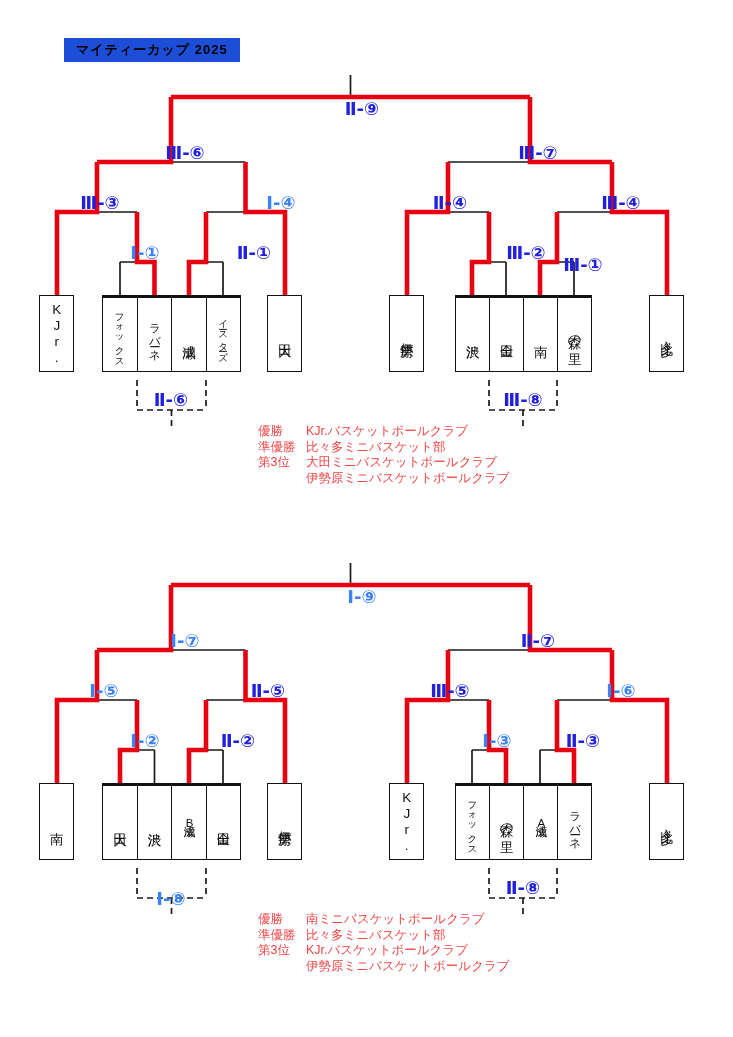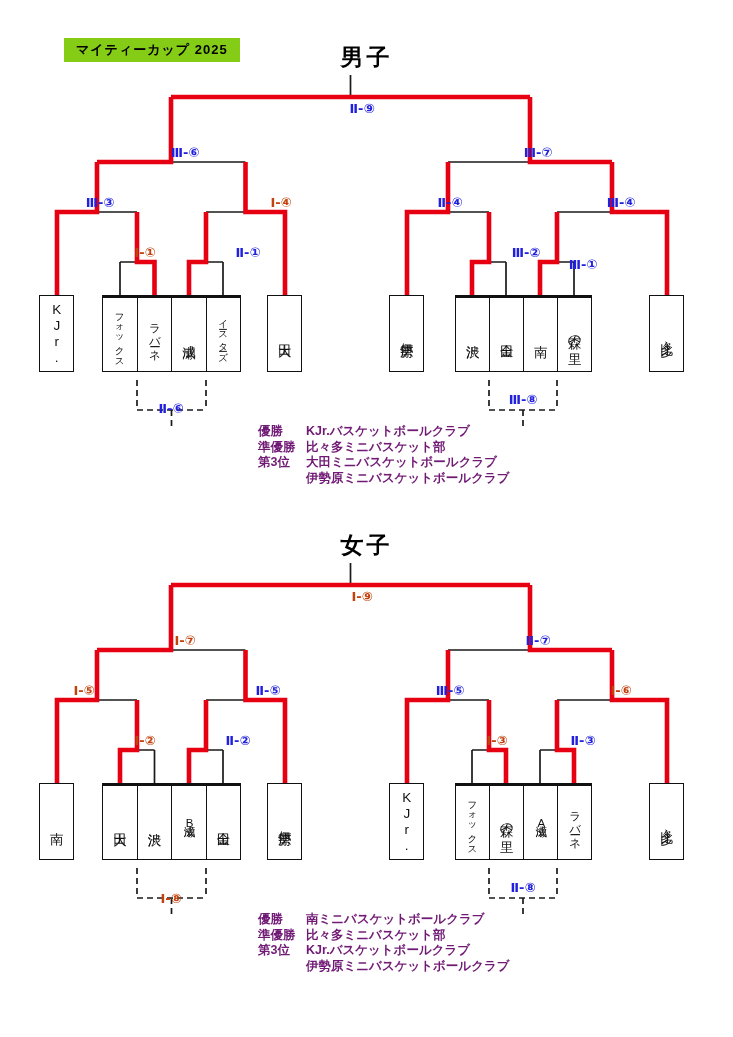--- a/index.html
+++ b/index.html
@@ -7,67 +7,66 @@
   body{width:733px;height:1037px;position:relative;overflow:hidden;
        font-family:"Liberation Sans","DejaVu Sans",sans-serif;color:#111;}
   .section{position:absolute;left:0;width:733px;height:512px;}
   #boys{top:0;} #girls{top:488px;}
   .lines{position:absolute;left:0;top:0;}
   .bk{fill:none;stroke:#1a1a1a;stroke-width:1.7;}
   .rd{fill:none;stroke:#e60012;stroke-width:4.6;}
   .dash{fill:none;stroke:#1a1a1a;stroke-width:1.7;stroke-dasharray:6 4;}
   .sec-title{position:absolute;left:0;right:0;top:42px;text-align:center;
        font-size:23px;font-weight:bold;letter-spacing:3px;color:#000;}
-  .badge{position:absolute;left:64px;top:38px;background:#84cc16;color:#000;
+  .badge{position:absolute;left:64px;top:38px;background:#1d4ed8;color:#000;
        font-size:13px;font-weight:bold;padding:3px 12px;letter-spacing:1px;}
   .team,.tgroup{position:absolute;top:295px;height:77px;box-sizing:border-box;background:#fff;}
   .team.solo{width:35px;border:1.8px solid #111;display:flex;align-items:center;justify-content:center;}
   .tgroup{border:1.8px solid #111;border-top-width:3.5px;display:flex;}
   .tgroup .cell{flex:1;display:flex;align-items:center;justify-content:center;}
   .tgroup .cell + .cell{border-left:1.4px solid #111;}
   .tname{writing-mode:vertical-rl;text-orientation:upright;font-size:13.5px;
        line-height:1;letter-spacing:1px;white-space:nowrap;}
   .t-sm .tname{font-size:9.5px;letter-spacing:0;}
   .t-md .tname{font-size:11.5px;letter-spacing:0;}
   .mlabel{position:absolute;transform:translate(-50%,-50%);white-space:nowrap;
        font-family:"DejaVu Sans","Liberation Sans",sans-serif;
-       font-size:13px;font-weight:bold;text-align:center;}
-  .mlabel[data-color="red"]{color:#c2410c;}
+       font-size:18px;font-weight:bold;text-align:center;}
+  .mlabel[data-color="red"]{color:#3b82f6;}
   .mlabel[data-color="blue"]{color:#2020dd;}
-  .results{position:absolute;left:258px;top:424px;color:#701a75;
-       font-size:12.5px;font-weight:bold;line-height:15.5px;}
+  .results{position:absolute;left:258px;top:424px;color:#ef4444;
+       font-size:12.5px;font-weight:normal;line-height:15.5px;}
   .rrow{display:flex;}
   .rlabel{width:48px;}
   .rvalue{white-space:nowrap;}
 </style>
 </head>
 <body>
 
 <section class="section" id="boys">
   <div class="badge">マイティーカップ 2025</div>
-  <div class="sec-title">男子</div>
 
   <svg class="lines" width="733" height="430" viewBox="0 0 733 430">
     <path class="bk" d="M57 295V212M120 295V262M154.5 295V262M189 295V262M223 295V262M285 295V212M407 295V212M472 295V262M506 295V262M540 295V262M574 295V262M667 295V212M120 262H154.5M189 262H223M472 262H506M540 262H574M137 262V212M206 262V212M489 262V212M557 262V212M57 212H137M206 212H285M407 212H489M557 212H667M97 212V162M245.5 212V162M448 212V162M612 212V162M97 162H245.5M448 162H612M171 162V97M530 162V97M171 97H530M350.5 97V75"></path>
     <path class="dash" d="M137 380V410M206 380V410M137 410H206M171.5 410V426M489 380V410M557 380V410M489 410H557M523 410V426"></path>
     <path class="rd" d="M154.5 295V262H137V212M189 295V262H206V212M57 295V212H97V162M285 295V212H245.5V162M97 162H171V97M472 295V262H489V212M540 295V262H557V212M407 295V212H448V162M667 295V212H612V162M612 162H530V97M171 97H530"></path>
   </svg>
 
   <div class="mlabel" style="left:362px;top:108px" data-color="blue">Ⅱ-⑨</div>
   <div class="mlabel" style="left:185px;top:152px" data-color="blue">Ⅲ-⑥</div>
   <div class="mlabel" style="left:538px;top:152px" data-color="blue">Ⅲ-⑦</div>
   <div class="mlabel" style="left:100px;top:202px" data-color="blue">Ⅲ-③</div>
   <div class="mlabel" style="left:281px;top:202px" data-color="red">Ⅰ-④</div>
   <div class="mlabel" style="left:450px;top:202px" data-color="blue">Ⅱ-④</div>
   <div class="mlabel" style="left:621px;top:202px" data-color="blue">Ⅲ-④</div>
   <div class="mlabel" style="left:145px;top:252px" data-color="red">Ⅰ-①</div>
-  <div class="mlabel" style="left:248px;top:252px" data-color="blue">Ⅱ-①</div>
+  <div class="mlabel" style="left:254px;top:252px" data-color="blue">Ⅱ-①</div>
   <div class="mlabel" style="left:526px;top:252px" data-color="blue">Ⅲ-②</div>
   <div class="mlabel" style="left:583px;top:264px" data-color="blue">Ⅲ-①</div>
-  <div class="mlabel" style="left:171px;top:408px" data-color="blue">Ⅱ-⑥</div>
+  <div class="mlabel" style="left:171px;top:399px" data-color="blue">Ⅱ-⑥</div>
   <div class="mlabel" style="left:523px;top:399px" data-color="blue">Ⅲ-⑧</div>
 
   <div class="team solo" style="left:39px">
     <span class="tname">KJr.</span>
     </div>
   <div class="tgroup" style="left:102px;width:139px">
     <div class="cell t-sm">
         <span class="tname">フォックス</span>
       </div>
     <div class="cell t-md">
@@ -118,32 +117,31 @@
       <span class="rvalue">大田ミニバスケットボールクラブ</span>
       </div>
     <div class="rrow">
       <span class="rlabel"></span>
       <span class="rvalue">伊勢原ミニバスケットボールクラブ</span>
       </div>
   </div>
 </section>
 
 <section class="section" id="girls">
-  <div class="sec-title">女子</div>
 
   <svg class="lines" width="733" height="430" viewBox="0 0 733 430">
     <path class="bk" d="M57 295V212M120 295V262M154.5 295V262M189 295V262M223 295V262M285 295V212M407 295V212M472 295V262M506 295V262M540 295V262M574 295V262M667 295V212M120 262H154.5M189 262H223M472 262H506M540 262H574M137 262V212M206 262V212M489 262V212M557 262V212M57 212H137M206 212H285M407 212H489M557 212H667M97 212V162M245.5 212V162M448 212V162M612 212V162M97 162H245.5M448 162H612M171 162V97M530 162V97M171 97H530M350.5 97V75"></path>
     <path class="dash" d="M137 380V410M206 380V410M137 410H206M171.5 410V426M489 380V410M557 380V410M489 410H557M523 410V426"></path>
     <path class="rd" d="M120 295V262H137V212M189 295V262H206V212M57 295V212H97V162M285 295V212H245.5V162M97 162H171V97M506 295V262H489V212M574 295V262H557V212M407 295V212H448V162M667 295V212H612V162M612 162H530V97M171 97H530"></path>
   </svg>
 
   <div class="mlabel" style="left:362px;top:108px" data-color="red">Ⅰ-⑨</div>
   <div class="mlabel" style="left:185px;top:152px" data-color="red">Ⅰ-⑦</div>
   <div class="mlabel" style="left:538px;top:152px" data-color="blue">Ⅱ-⑦</div>
-  <div class="mlabel" style="left:84px;top:202px" data-color="red">Ⅰ-⑤</div>
+  <div class="mlabel" style="left:104px;top:202px" data-color="red">Ⅰ-⑤</div>
   <div class="mlabel" style="left:268px;top:202px" data-color="blue">Ⅱ-⑤</div>
   <div class="mlabel" style="left:450px;top:202px" data-color="blue">Ⅲ-⑤</div>
   <div class="mlabel" style="left:621px;top:202px" data-color="red">Ⅰ-⑥</div>
   <div class="mlabel" style="left:145px;top:252px" data-color="red">Ⅰ-②</div>
   <div class="mlabel" style="left:238px;top:252px" data-color="blue">Ⅱ-②</div>
   <div class="mlabel" style="left:497px;top:252px" data-color="red">Ⅰ-③</div>
   <div class="mlabel" style="left:583px;top:252px" data-color="blue">Ⅱ-③</div>
   <div class="mlabel" style="left:171px;top:410px" data-color="red">Ⅰ-⑧</div>
   <div class="mlabel" style="left:523px;top:399px" data-color="blue">Ⅱ-⑧</div>
 

